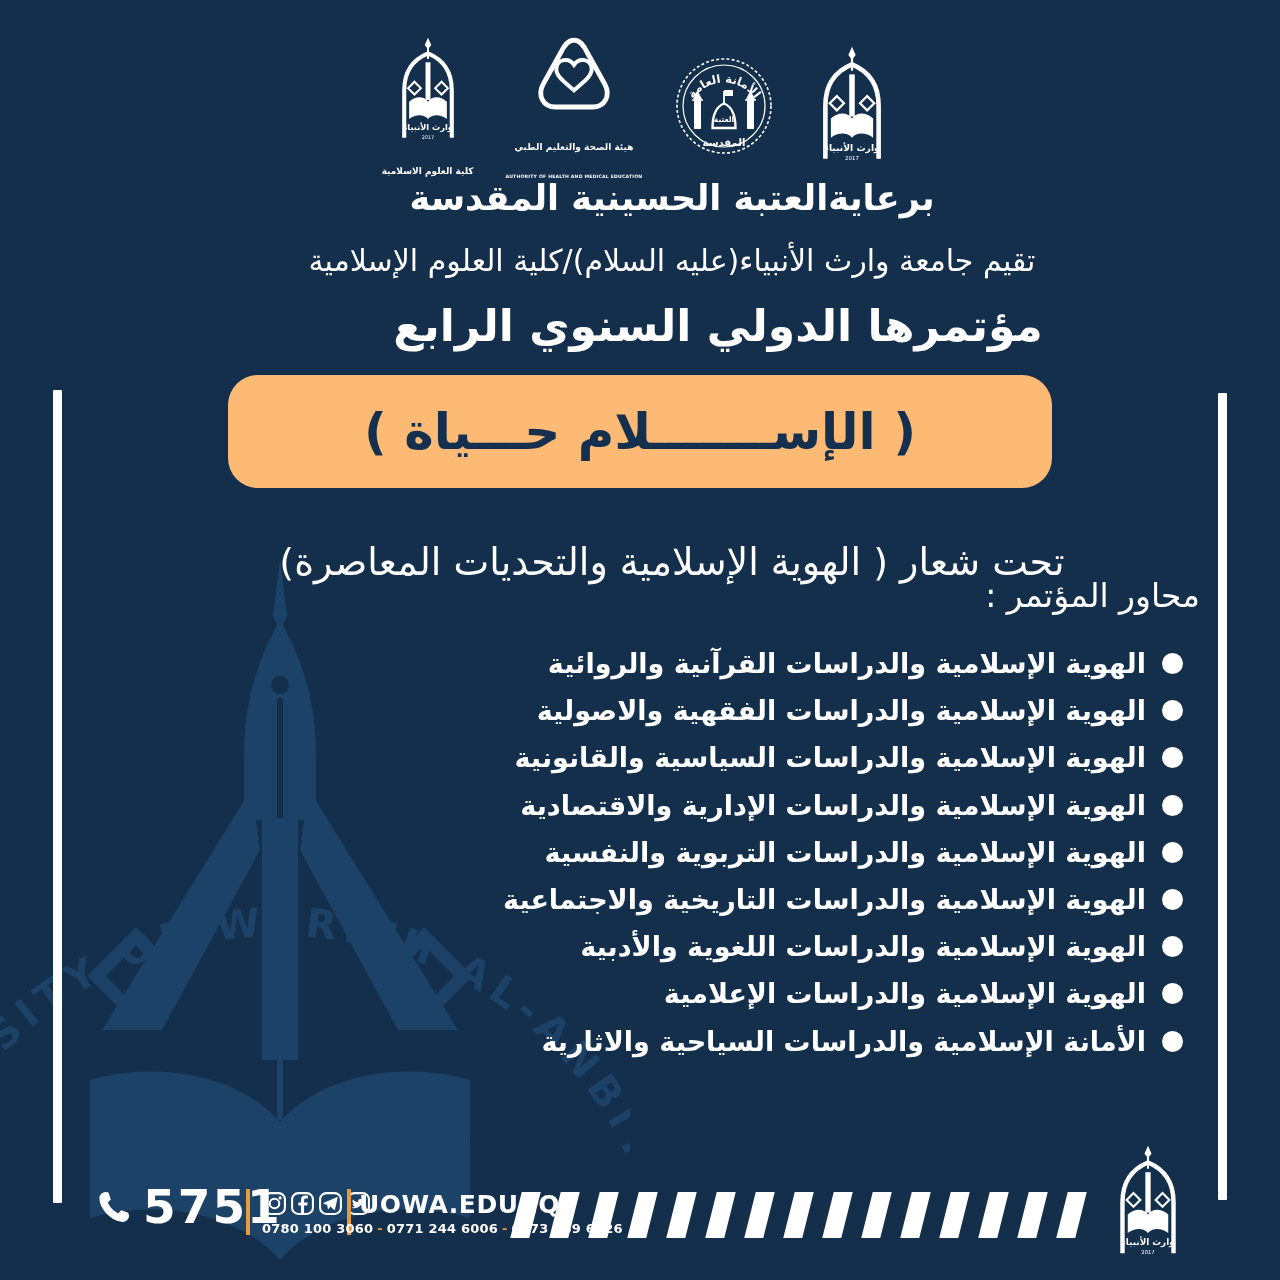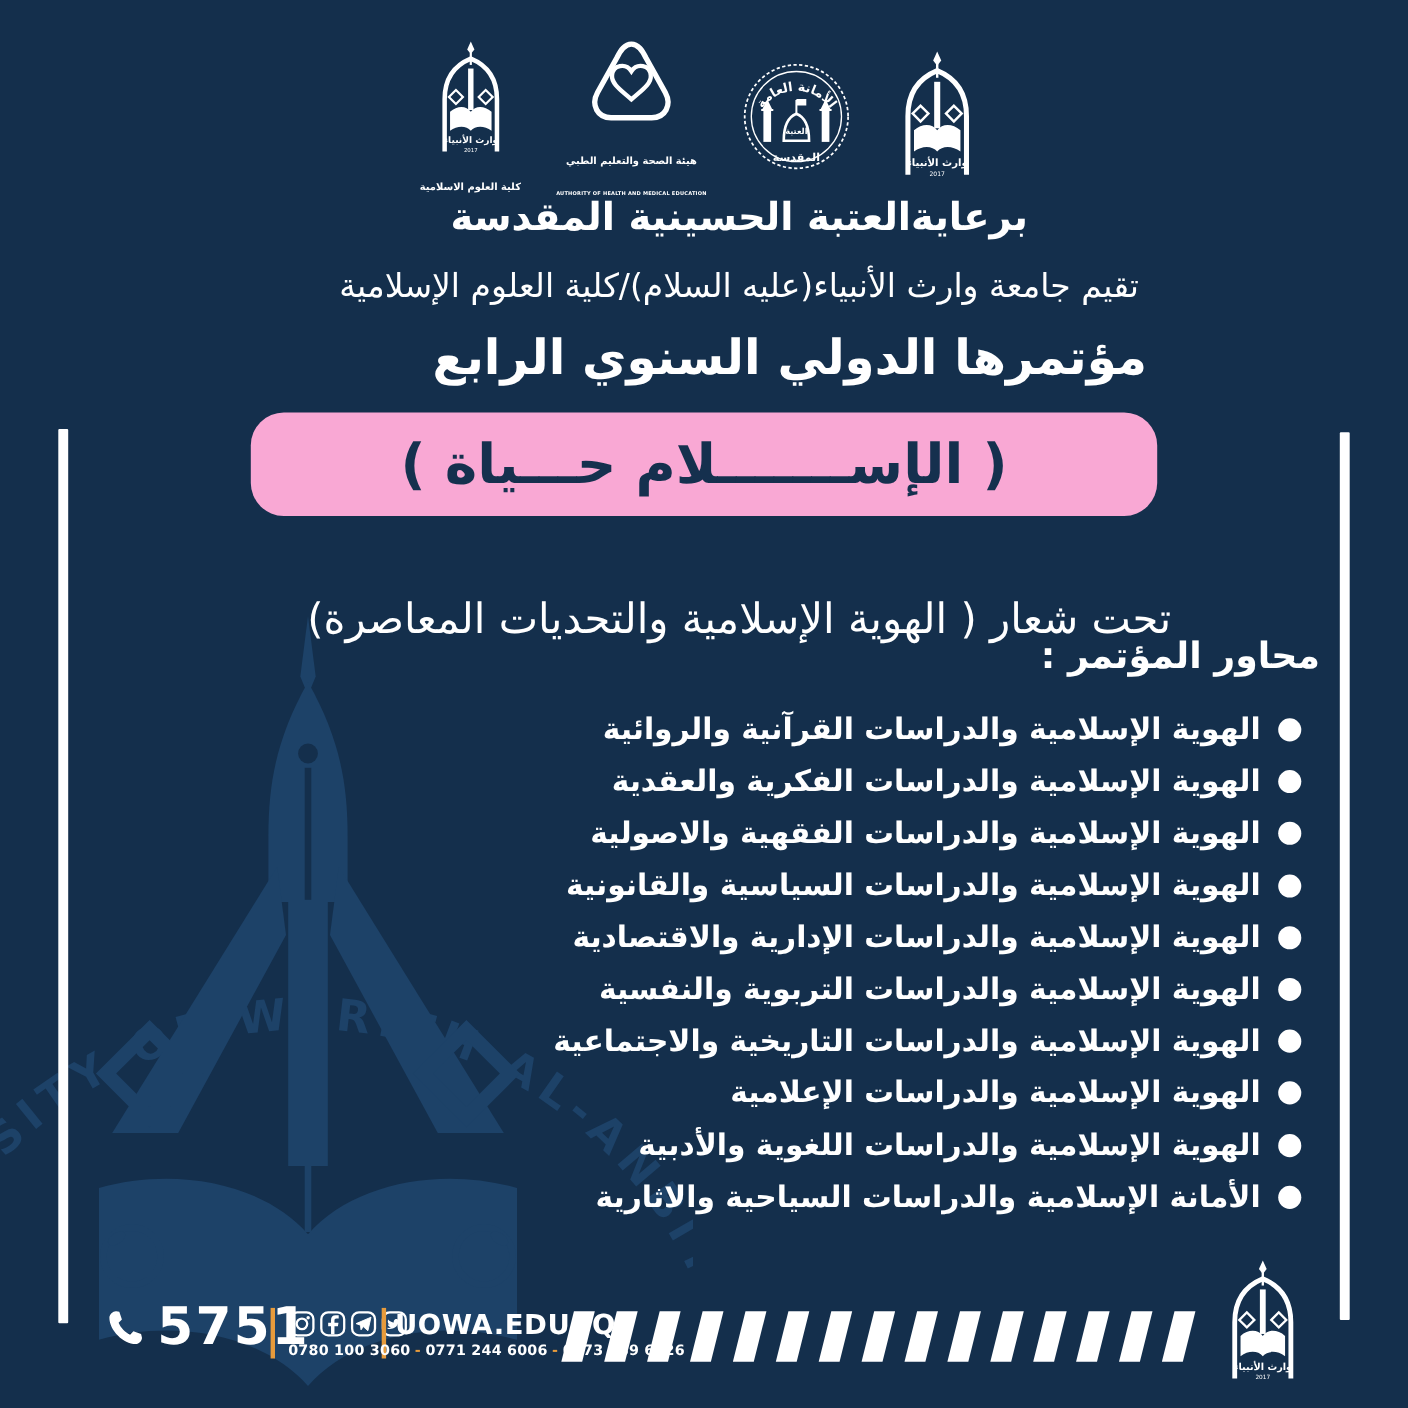--- a/index.html
+++ b/index.html
@@ -20,27 +20,27 @@
   .logo{display:flex;flex-direction:column;align-items:center;gap:21px;}
   .logo svg{display:block;}
   .logo-caption{font-size:9px;font-weight:bold;color:#ffffff;direction:rtl;line-height:1.1;}
   .logo-caption-en{font-size:4.6px;font-weight:bold;color:#ffffff;letter-spacing:.2px;}
   
   .t-center{position:absolute;left:0;width:1280px;text-align:center;direction:rtl;margin-left:32px;}
   .t-patronage{top:178px;font-size:35px;font-weight:bold;}
   .t-organizer{top:243px;font-size:30px;font-weight:normal;}
   .t-conf{top:300px;font-size:44px;font-weight:bold;padding-left:46px;}
   .slogan-box{
-    position:absolute;left:228px;top:375px;width:824px;height:94px;
-    background:#f9a8d4;border-radius:30px;display:flex;align-items:center;justify-content:center;
+    position:absolute;left:228px;top:375px;width:824px;height:113px;
+    background:#fdba74;border-radius:30px;display:flex;align-items:center;justify-content:center;
   }
   .slogan-box .slogan-text{color:#15304e;font-size:50px;font-weight:bold;direction:rtl;letter-spacing:1px;}
   .t-sub{top:540px;font-size:38px;font-weight:normal;}
   
-  .topics-heading{position:absolute;right:80px;top:576px;font-size:33px;font-weight:bold;direction:rtl;}
+  .topics-heading{position:absolute;right:80px;top:576px;font-size:33px;font-weight:normal;direction:rtl;}
   .topics-list{position:absolute;right:97px;top:640px;display:flex;flex-direction:column;}
   .topic-row{direction:rtl;display:flex;align-items:center;height:47.2px;gap:16px;}
   .topic-bullet{width:21px;height:21px;border-radius:50%;background:#ffffff;flex:0 0 auto;}
   .topic-text{font-size:27px;font-weight:bold;color:#ffffff;white-space:nowrap;}
   
   .hotline{position:absolute;left:95px;top:1183px;display:flex;align-items:center;gap:10px;}
   .hotline-number{font-size:47px;font-weight:800;letter-spacing:2px;line-height:1;}
   .gold-sep{position:absolute;width:4px;height:46px;background:#e79b3c;top:1189px;}
   .gold-sep.s1{left:246px;}
   .gold-sep.s2{left:347px;}
@@ -181,49 +181,45 @@
   <div class="t-center t-sub">تحت شعار ( الهوية الإسلامية والتحديات المعاصرة)</div>
 
   <div class="topics-heading">محاور المؤتمر :</div>
   <div class="topics-list" id="topicsList">
       <div class="topic-row">
         <span class="topic-bullet"></span>
         <span class="topic-text">الهوية الإسلامية والدراسات القرآنية والروائية</span>
       </div>
       <div class="topic-row">
         <span class="topic-bullet"></span>
-        <span class="topic-text">الهوية الإسلامية والدراسات الفكرية والعقدية</span>
-      </div>
-      <div class="topic-row">
-        <span class="topic-bullet"></span>
         <span class="topic-text">الهوية الإسلامية والدراسات الفقهية والاصولية</span>
       </div>
       <div class="topic-row">
         <span class="topic-bullet"></span>
         <span class="topic-text">الهوية الإسلامية والدراسات السياسية والقانونية</span>
       </div>
       <div class="topic-row">
         <span class="topic-bullet"></span>
         <span class="topic-text">الهوية الإسلامية والدراسات الإدارية والاقتصادية</span>
       </div>
       <div class="topic-row">
         <span class="topic-bullet"></span>
         <span class="topic-text">الهوية الإسلامية والدراسات التربوية والنفسية</span>
       </div>
       <div class="topic-row">
         <span class="topic-bullet"></span>
         <span class="topic-text">الهوية الإسلامية والدراسات التاريخية والاجتماعية</span>
       </div>
       <div class="topic-row">
         <span class="topic-bullet"></span>
+        <span class="topic-text">الهوية الإسلامية والدراسات اللغوية والأدبية</span>
+      </div>
+      <div class="topic-row">
+        <span class="topic-bullet"></span>
         <span class="topic-text">الهوية الإسلامية والدراسات الإعلامية</span>
-      </div>
-      <div class="topic-row">
-        <span class="topic-bullet"></span>
-        <span class="topic-text">الهوية الإسلامية والدراسات اللغوية والأدبية</span>
       </div>
       <div class="topic-row">
         <span class="topic-bullet"></span>
         <span class="topic-text">الأمانة الإسلامية والدراسات السياحية والاثارية</span>
       </div>
     </div>
 
   <div class="hotline">
     <svg width="38" height="38">
         <use href="#icon-phone"></use>

